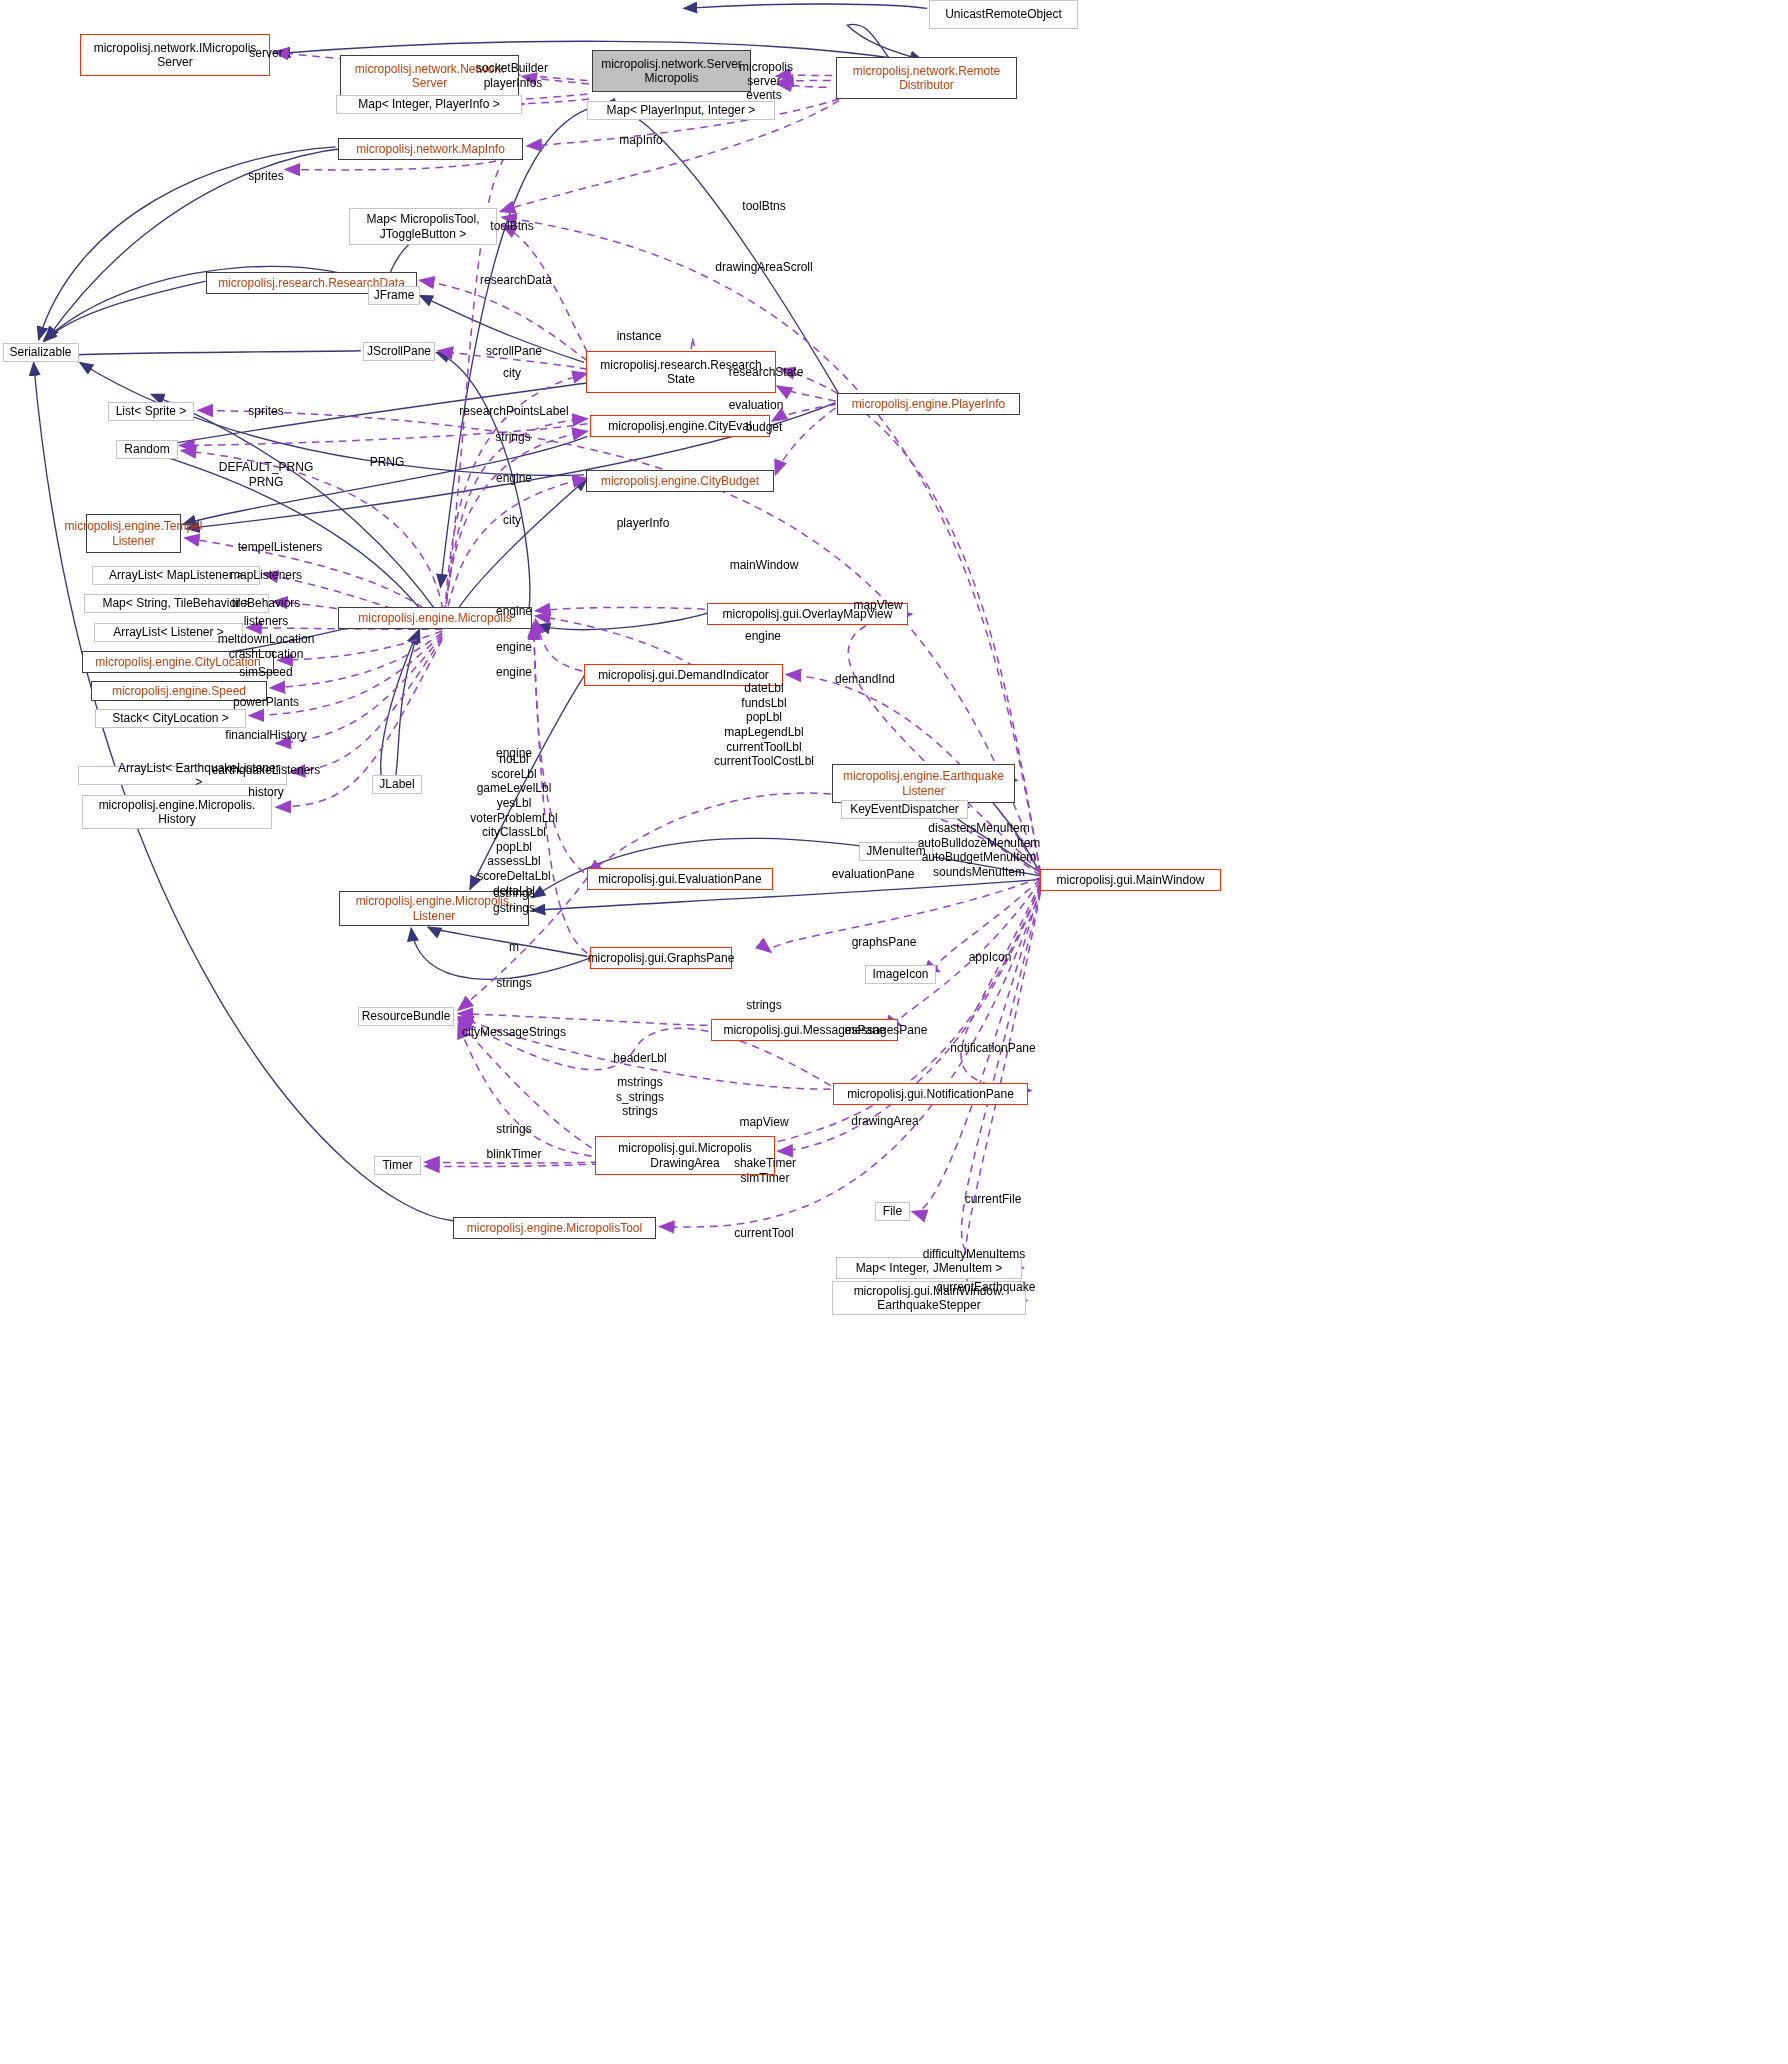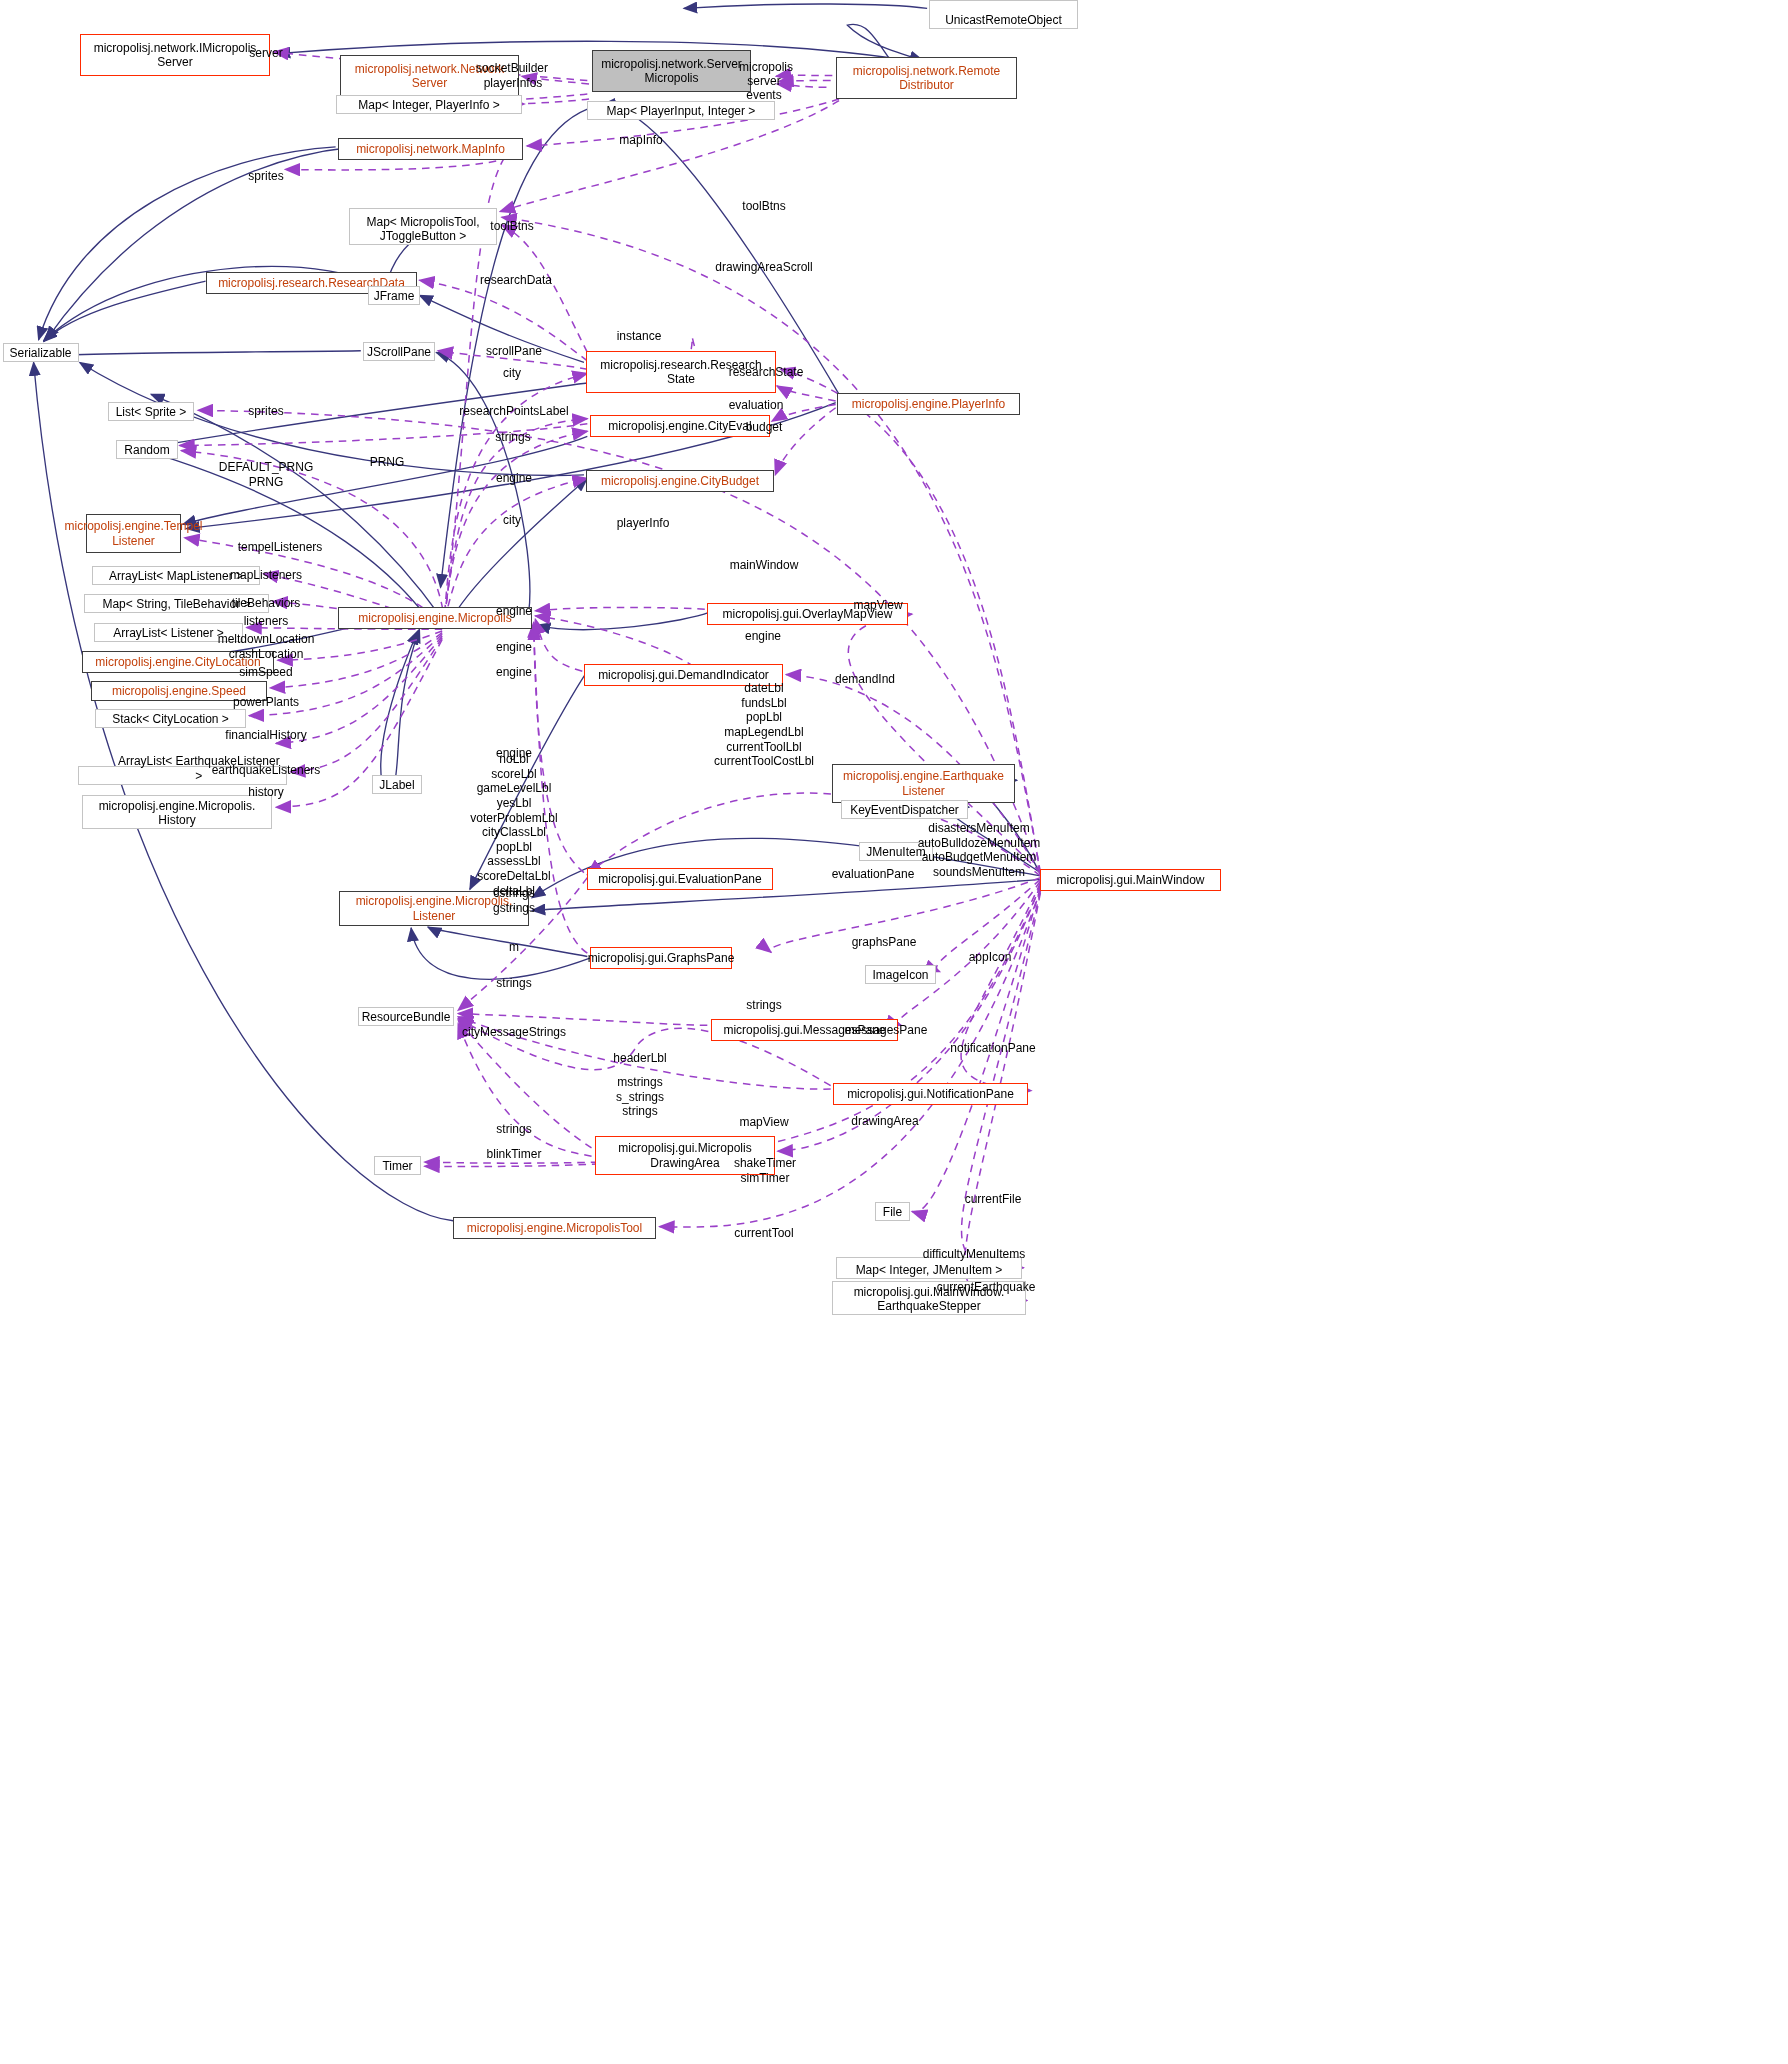--- a/index.html
+++ b/index.html
@@ -3,21 +3,21 @@
 <meta charset="utf-8">
 <style>
   html,body{margin:0;padding:0;background:#ffffff;}
   body{font-family:"Liberation Sans","DejaVu Sans",sans-serif;}
   #canvas{position:relative;width:1788px;height:2064px;background:#fff;overflow:hidden;}
   svg.edges{position:absolute;left:0;top:0;width:1788px;height:2064px;pointer-events:none;}
 
   .node{position:absolute;box-sizing:border-box;display:flex;align-items:center;justify-content:center;
         text-align:center;line-height:1.18;background:#ffffff;z-index:5;padding:0.8px 3.4px;}
   .node span{display:block;white-space:pre-line;}
-  .n-plain{border:0.8px solid #c4c4c4;color:#000;font-size:12px;align-items:flex-end;}
+  .n-plain{border:0.8px solid #c4c4c4;color:#000;font-size:12px;}
   .n-dark{border:1.3px solid #3d3d3d;color:#c2410c;font-size:12px;}
   .n-red{border:1.5px solid #ff2a00;color:#000;font-size:12px;}
   .n-sel{border:1.5px solid #3d3d3d;background:#bfbfbf;color:#000;font-size:12px;}
 
   .elabel{position:absolute;font-size:12px;color:#000;white-space:pre-line;text-align:center;
           line-height:1.22;z-index:6;transform:translateX(-50%);}
 </style>
 </head>
 <body>
 

